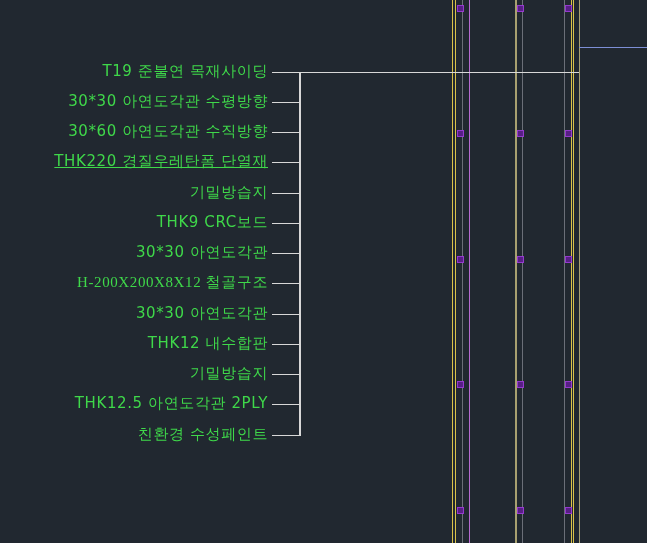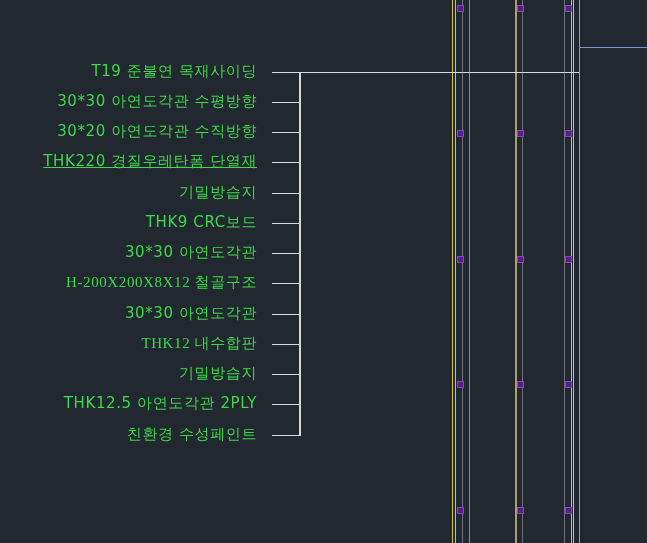--- a/index.html
+++ b/index.html
@@ -5,21 +5,21 @@
     html, body { margin: 0; padding: 0; }
     body {
       width: 647px; height: 543px; overflow: hidden;
       background: #212830;
       position: relative;
       font-family: "DejaVu Sans", sans-serif;
     }
     #canvas { position: absolute; left: 0; top: 0; width: 647px; height: 543px; }
     .label {
       position: absolute;
-      right: 390px; 
+      right: 379px; 
       height: 20px; line-height: 20px;
       font-size: 15px;
       letter-spacing: 0.6px;
       color: #3fd84a;
       white-space: nowrap;
       text-align: right;
     }
     .vline { position: absolute; top: 0; height: 543px; }
     .hline { position: absolute; }
     .marker {
@@ -75,25 +75,25 @@
       <div class="hline" style="left: 272px; width: 28px; top: 344px; height: 1px; background: rgb(216, 216, 216);"></div>
       <div class="hline" style="left: 272px; width: 28px; top: 374px; height: 1px; background: rgb(216, 216, 216);"></div>
       <div class="hline" style="left: 272px; width: 28px; top: 404px; height: 1px; background: rgb(216, 216, 216);"></div>
       <div class="hline" style="left: 272px; width: 28px; top: 435px; height: 1px; background: rgb(216, 216, 216);"></div>
       <div class="hline" style="left: 299px; width: 2px; top: 72px; height: 364px; background: rgb(216, 216, 216);"></div>
       <div class="hline" style="left: 299px; width: 280px; top: 72px; height: 1px; background: rgb(216, 216, 216);"></div>
     </div>
   <div id="label-layer">
     <div class="label" style="top: 61px;">T19 준불연 목재사이딩</div>
     <div class="label" style="top: 91px;">30*30 아연도각관 수평방향</div>
-    <div class="label" style="top: 121px;">30*20 아연도각관 수직방향</div>
+    <div class="label" style="top: 121px;">30*60 아연도각관 수직방향</div>
     <div class="label" style="top: 151px; text-decoration: underline;">THK220 경질우레탄폼 단열재</div>
     <div class="label" style="top: 182px;">기밀방습지</div>
     <div class="label" style="top: 212px;">THK9 CRC보드</div>
     <div class="label" style="top: 242px;">30*30 아연도각관</div>
     <div class="label" style="top: 272px; font-family: Liberation Serif, serif;">H-200X200X8X12 철골구조</div>
     <div class="label" style="top: 303px;">30*30 아연도각관</div>
-    <div class="label" style="top: 333px; font-family: Liberation Serif, serif;">THK12 내수합판</div>
+    <div class="label" style="top: 333px;">THK12 내수합판</div>
     <div class="label" style="top: 363px;">기밀방습지</div>
     <div class="label" style="top: 393px;">THK12.5 아연도각관 2PLY</div>
     <div class="label" style="top: 424px;">친환경 수성페인트</div>
   </div>
 </div>
 
 </body></html>

